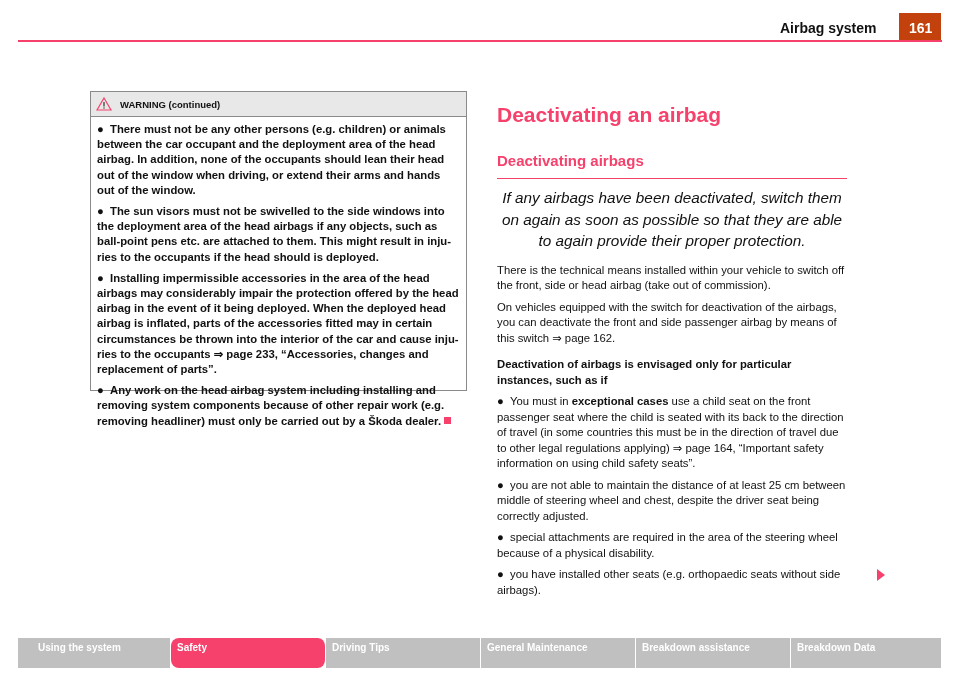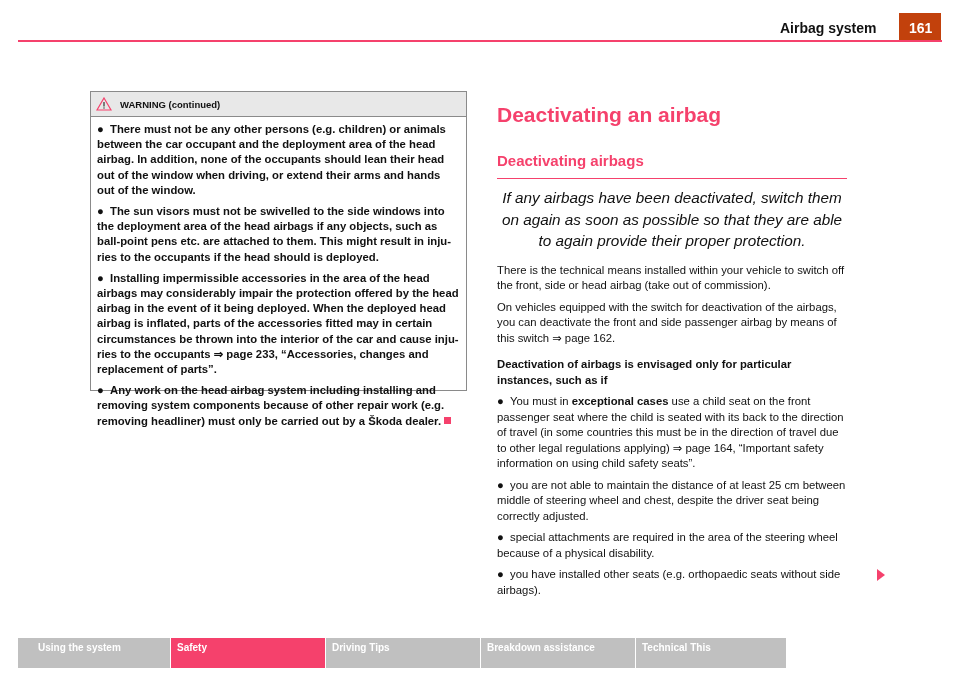--- a/index.html
+++ b/index.html
@@ -24,21 +24,21 @@
   .h2 { font-size: 15px; font-weight: bold; color: #f5416c; margin: 24px 0 0 0; padding-bottom: 8px; border-bottom: 1px solid #f5416c; line-height: 18px; }
   .lead { font-style: italic; font-size: 15.3px; line-height: 21.5px; margin: 8px 0 0 0; color: #111; text-align: center; }
   .txt { font-size: 11.3px; line-height: 15.5px; margin: 11px 0 0 0; color: #111; }
   .txt.tight { margin-top: 6px; }
   .bold { font-weight: bold; }
 
   .next-arrow { position: absolute; left: 877px; top: 569px; width: 0; height: 0; border-top: 6px solid transparent; border-bottom: 6px solid transparent; border-left: 8px solid #f5416c; }
 
   .tabs { position: absolute; left: 18px; top: 638px; width: 924px; height: 30px; display: flex; }
   .tab { background: #c0c0c0; color: #fff; font-weight: bold; font-size: 10px; padding: 4px 0 0 20px; box-sizing: border-box; border-right: 1px solid #fff; }
-  .tab.active { background: #f5416c; padding-left: 6px; }
+  .tab.active { background: #f5416c; padding-left: 6px; border-radius: 8px; }
   .tab.plain { padding-left: 6px; }
 </style>
 </head>
 <body>
 
 <div class="hdr-title">Airbag system</div>
 <div class="hdr-page">161</div>
 <div class="hdr-line"></div>
 
 <div class="warn">
@@ -70,15 +70,16 @@
   <p class="txt tight"><span class="bullet">●</span><span>special attachments are required in the area of the steering wheel because of a physical disability.</span></p>
   <p class="txt tight"><span class="bullet">●</span><span>you have installed other seats (e.g. orthopaedic seats without side airbags).</span></p>
 </div>
 
 <div class="next-arrow"></div>
 
 <div class="tabs">
   <div class="tab" style="width:153px">Using the system</div>
   <div class="tab active" style="width:155px">Safety</div>
   <div class="tab plain" style="width:155px">Driving Tips</div>
+  <div class="tab plain" style="width:155px">General Maintenance</div>
   <div class="tab plain" style="width:155px">Breakdown assistance</div>
-  <div class="tab plain" style="width:151px">Technical This</div>
+  <div class="tab plain" style="width:151px">Breakdown Data</div>
 </div>
 
 </body></html>

